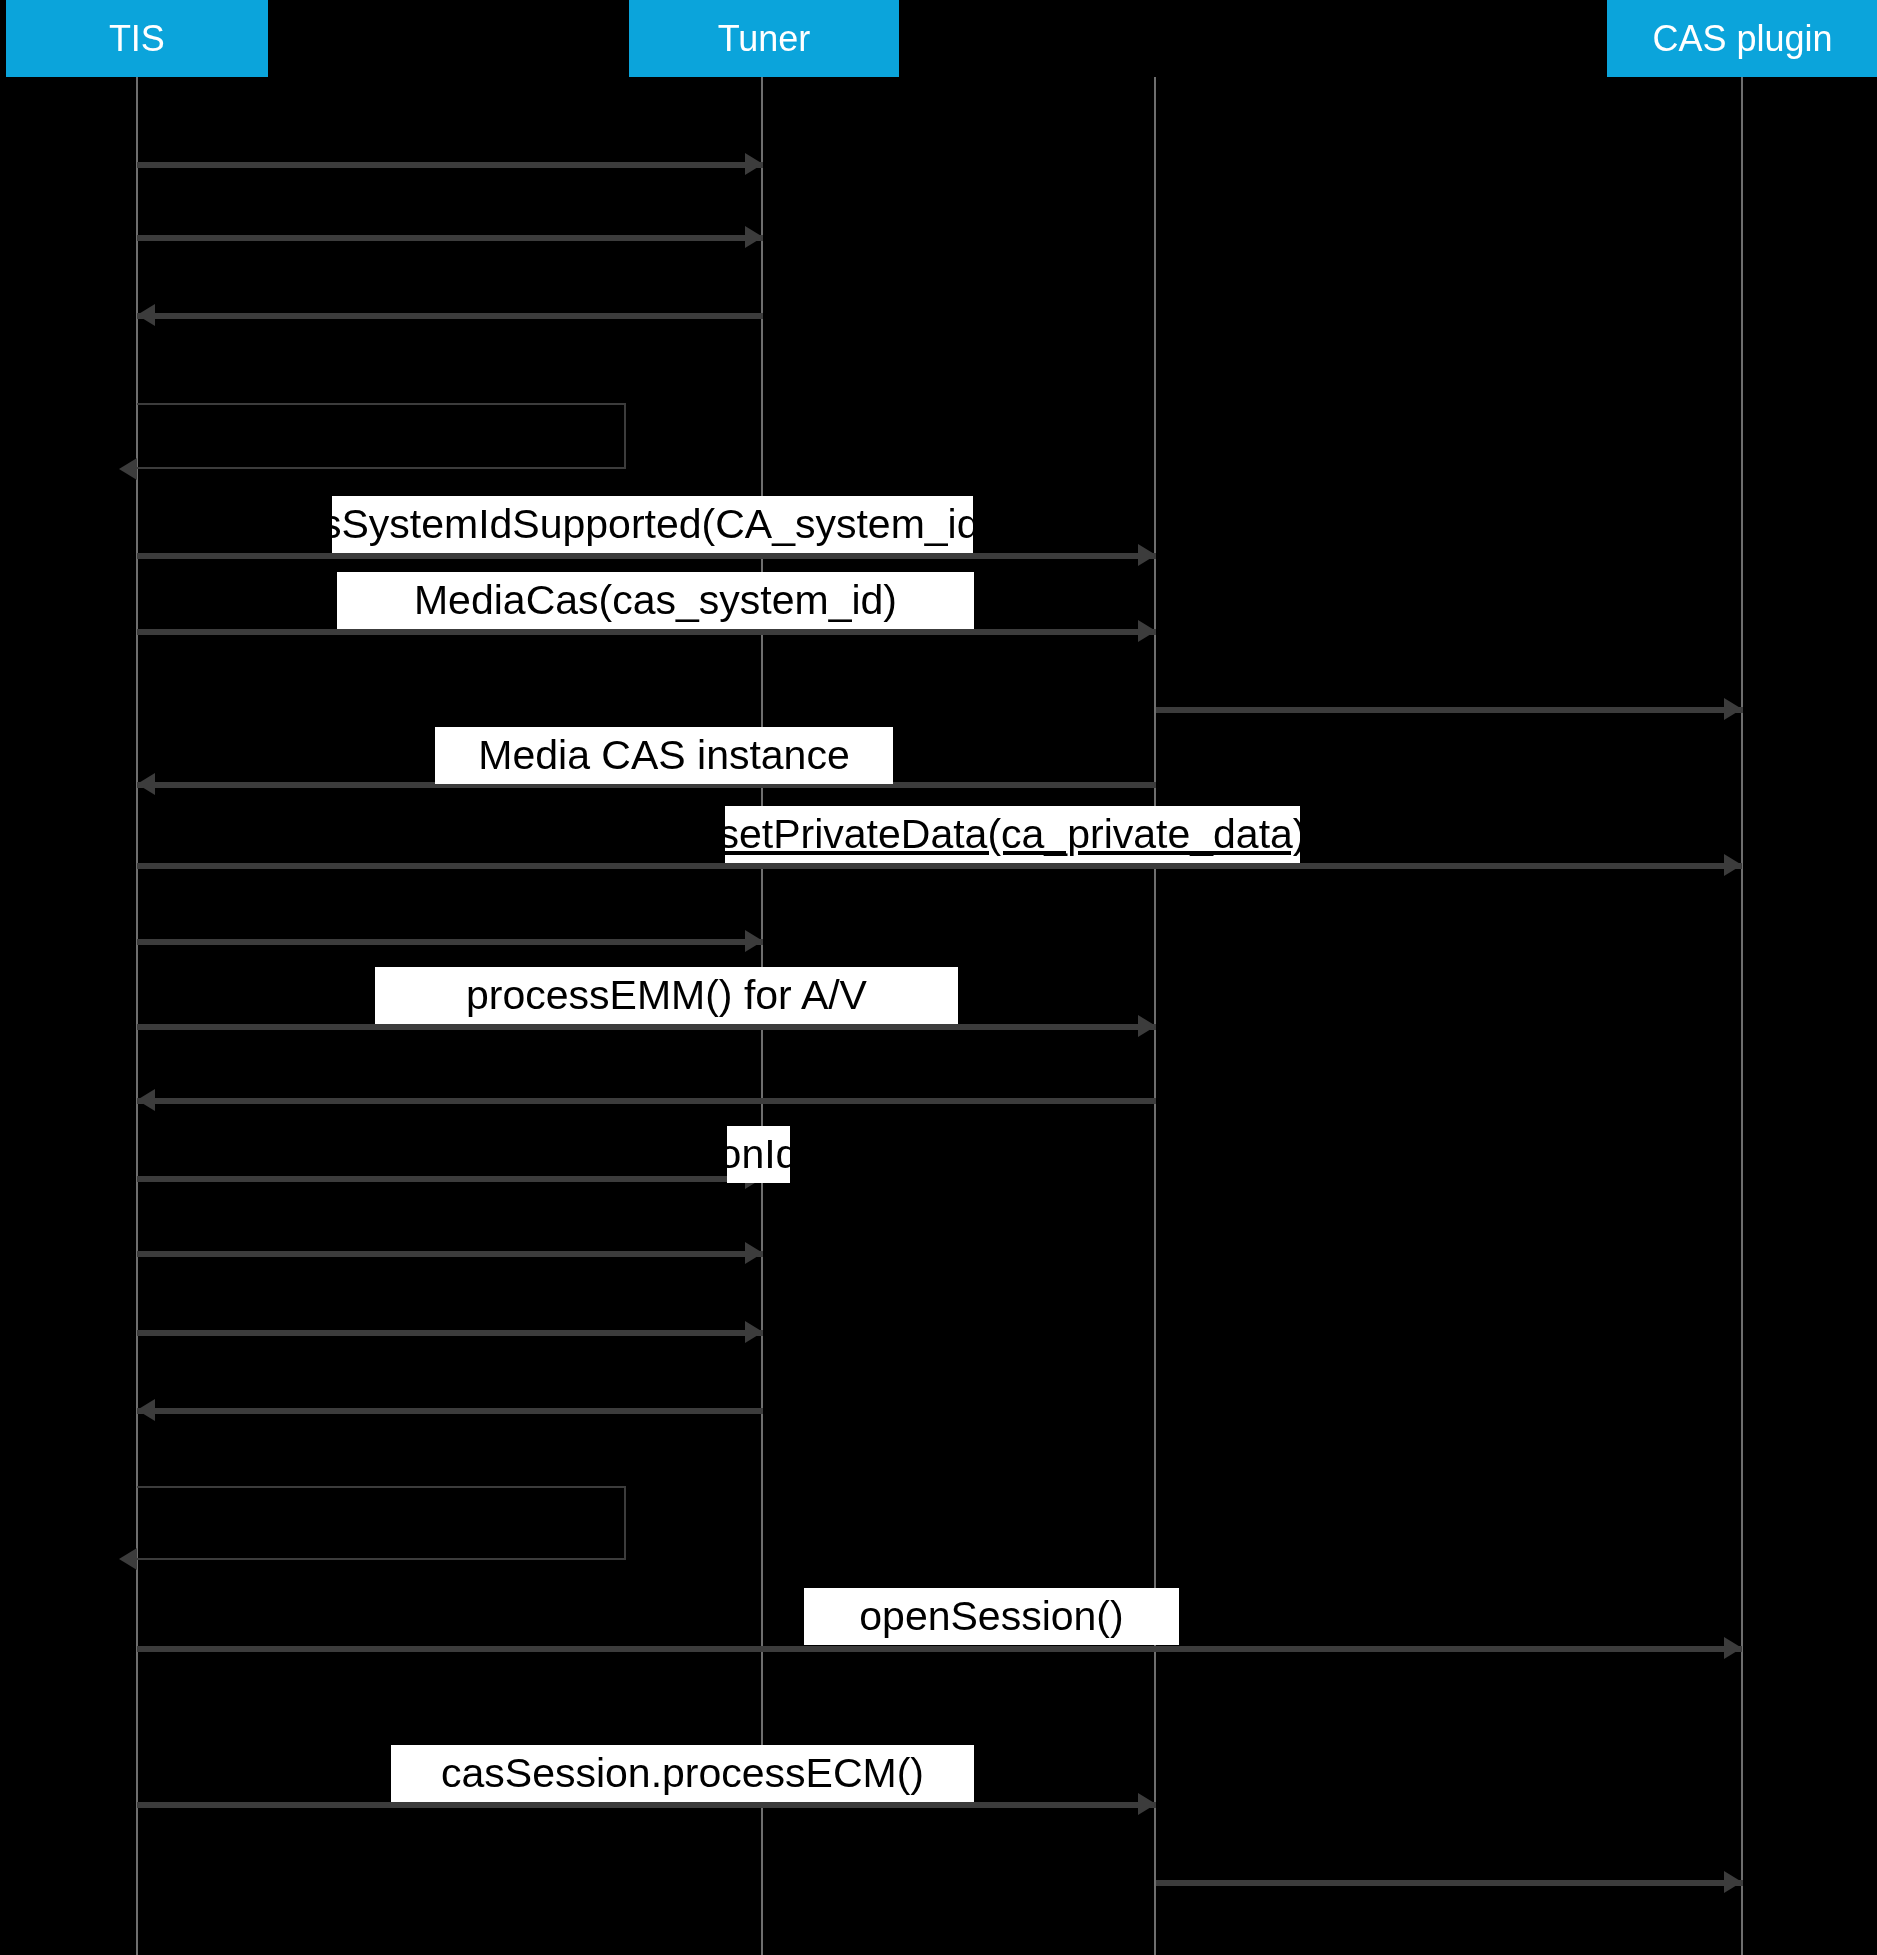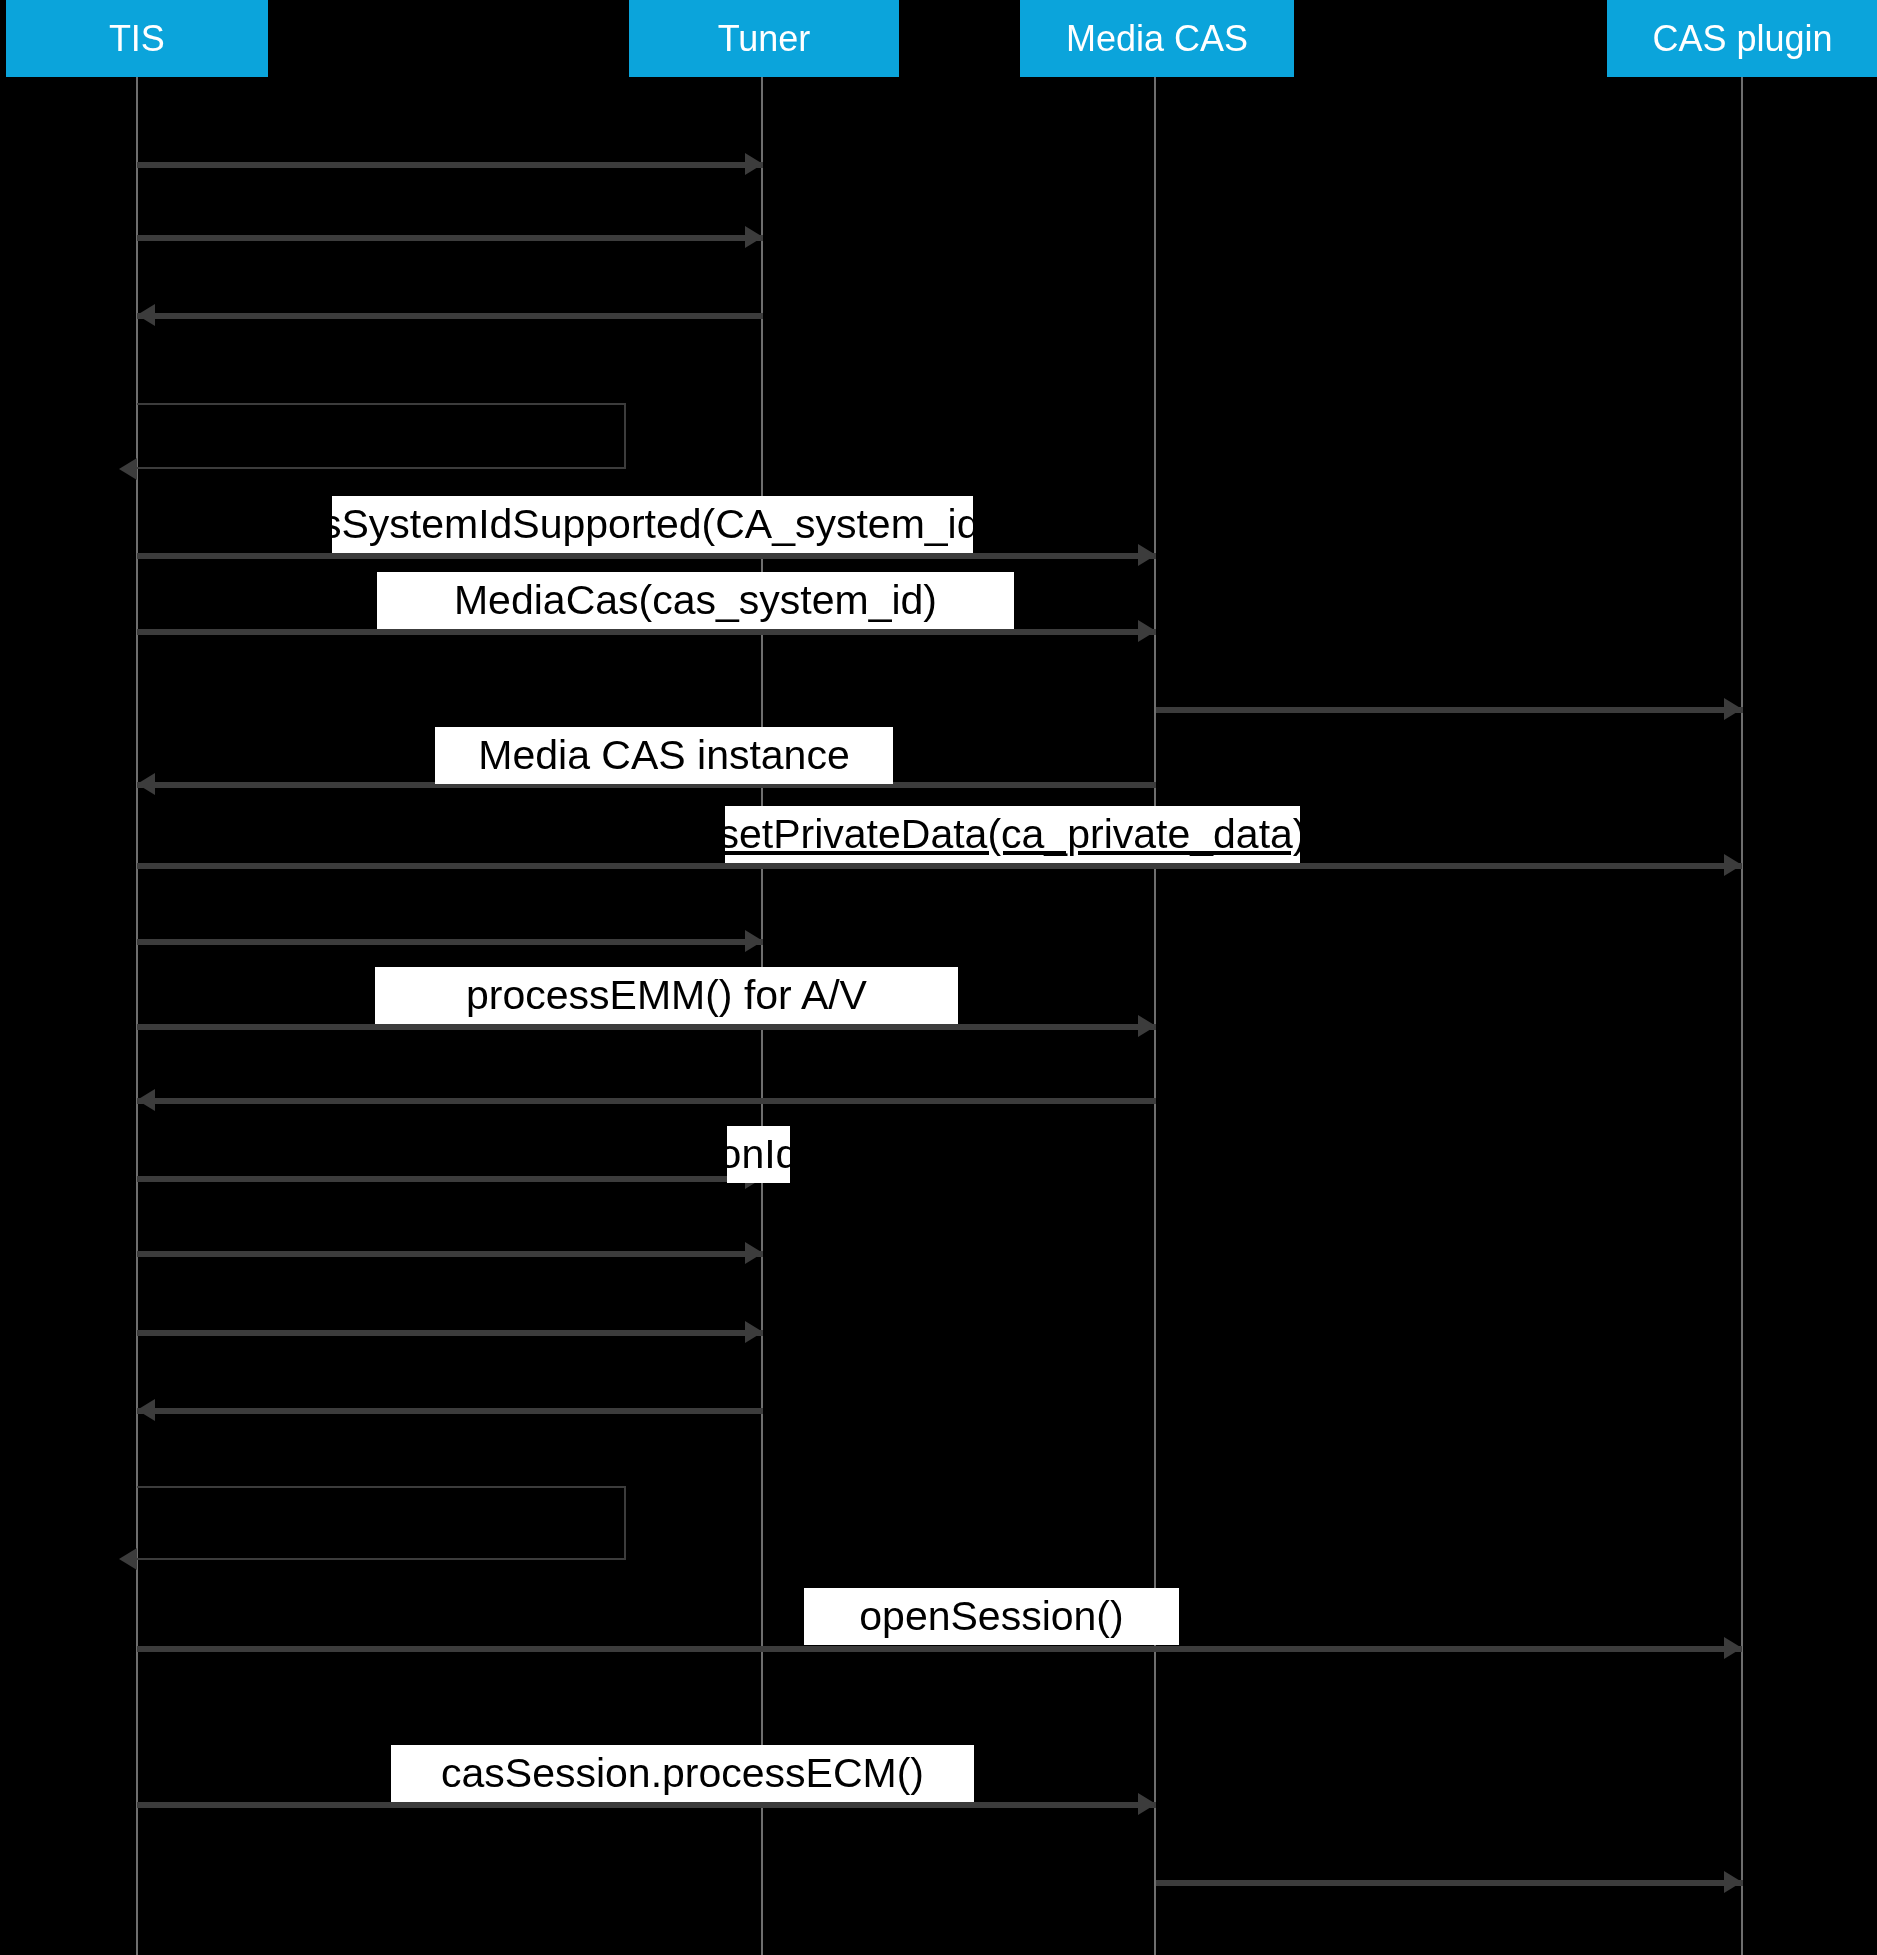--- a/index.html
+++ b/index.html
@@ -102,21 +102,21 @@
     <div class="arrowhead right" style="left: 745px; top: 226px;"></div>
     <div class="msg" style="left: 137px; width: 626px; top: 313px;"></div>
     <div class="arrowhead left" style="left: 137px; top: 304px;"></div>
     <div class="selfloop" style="left: 137px; top: 403px; width: 489px; height: 66px;"></div>
     <div class="arrowhead left" style="left: 119px; top: 458px;"></div>
     <div class="msg" style="left: 137px; width: 1019px; top: 553px;"></div>
     <div class="arrowhead right" style="left: 1138px; top: 544px;"></div>
     <div class="msglabel" style="left: 332px; width: 641px; top: 496px; height: 57px;">isSystemIdSupported(CA_system_id)</div>
     <div class="msg" style="left: 137px; width: 1019px; top: 629px;"></div>
     <div class="arrowhead right" style="left: 1138px; top: 620px;"></div>
-    <div class="msglabel" style="left: 337px; width: 637px; top: 572px; height: 57px; margin-left: 40px;">MediaCas(cas_system_id)</div>
+    <div class="msglabel" style="left: 337px; width: 637px; top: 572px; height: 57px;">MediaCas(cas_system_id)</div>
     <div class="msg" style="left: 1156px; width: 587px; top: 707px;"></div>
     <div class="arrowhead right" style="left: 1724px; top: 698px;"></div>
     <div class="msg" style="left: 137px; width: 1019px; top: 782px;"></div>
     <div class="arrowhead left" style="left: 137px; top: 773px;"></div>
     <div class="msglabel" style="left: 435px; width: 458px; top: 727px; height: 57px;">Media CAS instance</div>
     <div class="msg" style="left: 137px; width: 1605px; top: 863px;"></div>
     <div class="arrowhead right" style="left: 1724px; top: 854px;"></div>
     <div class="msglabel" style="left: 725px; width: 575px; top: 806px; height: 57px; text-decoration: underline;">setPrivateData(ca_private_data)</div>
     <div class="msg" style="left: 137px; width: 626px; top: 939px;"></div>
     <div class="arrowhead right" style="left: 745px; top: 930px;"></div>
@@ -139,16 +139,15 @@
     <div class="msg" style="left: 137px; width: 1605px; top: 1646px;"></div>
     <div class="arrowhead right" style="left: 1724px; top: 1637px;"></div>
     <div class="msglabel" style="left: 804px; width: 375px; top: 1588px; height: 57px;">openSession()</div>
     <div class="msg" style="left: 137px; width: 1019px; top: 1802px;"></div>
     <div class="arrowhead right" style="left: 1138px; top: 1793px;"></div>
     <div class="msglabel" style="left: 391px; width: 583px; top: 1745px; height: 57px;">casSession.processECM()</div>
     <div class="msg" style="left: 1156px; width: 587px; top: 1880px;"></div>
     <div class="arrowhead right" style="left: 1724px; top: 1871px;"></div>
     <div class="participant" style="left: 5.9px; width: 262px; top: 0px; height: 77px;">TIS</div>
     <div class="participant" style="left: 629px; width: 270px; top: 0px; height: 77px;">Tuner</div>
-    <div class="participant" style="left: 1020px; width: 274px; top: 0px; height: 77px;">Media CAS</div>
     <div class="participant" style="left: 1607px; width: 271px; top: 0px; height: 77px;">CAS plugin</div>
   </div>
 
 
 </body></html>

